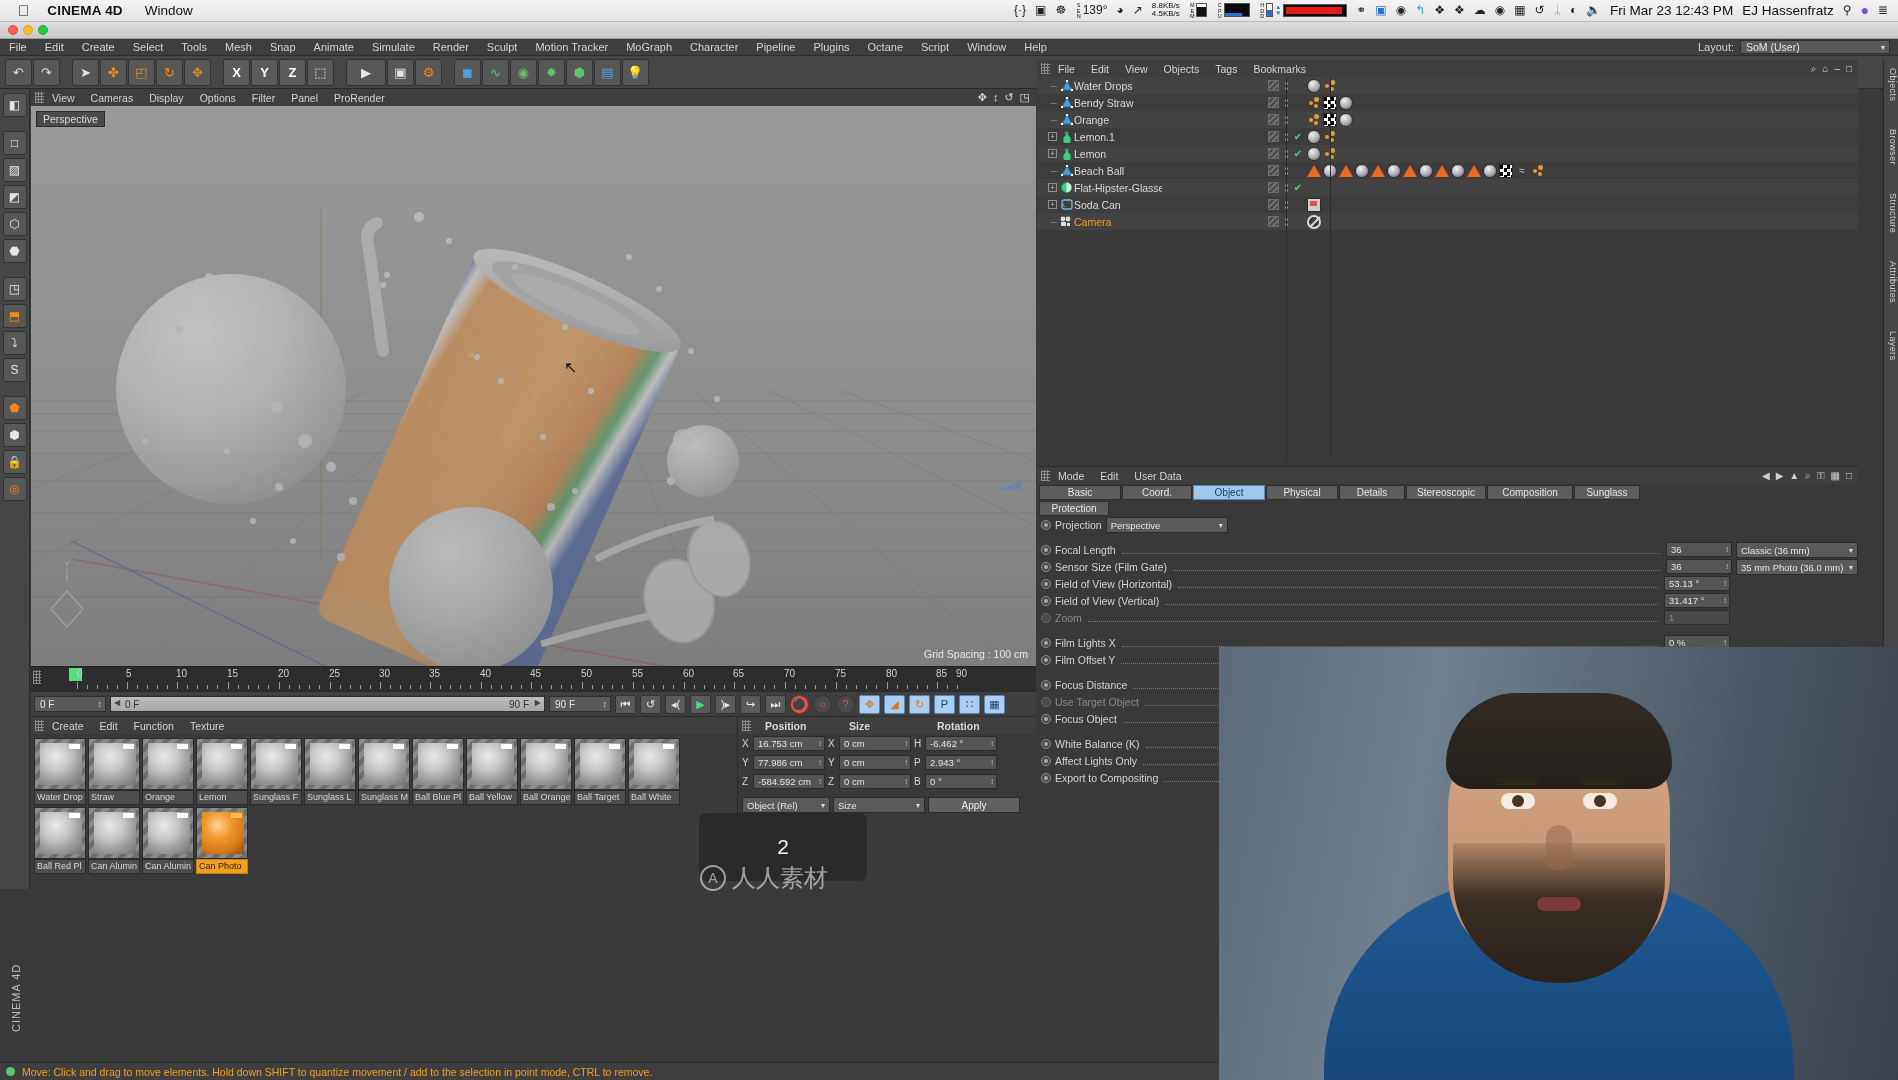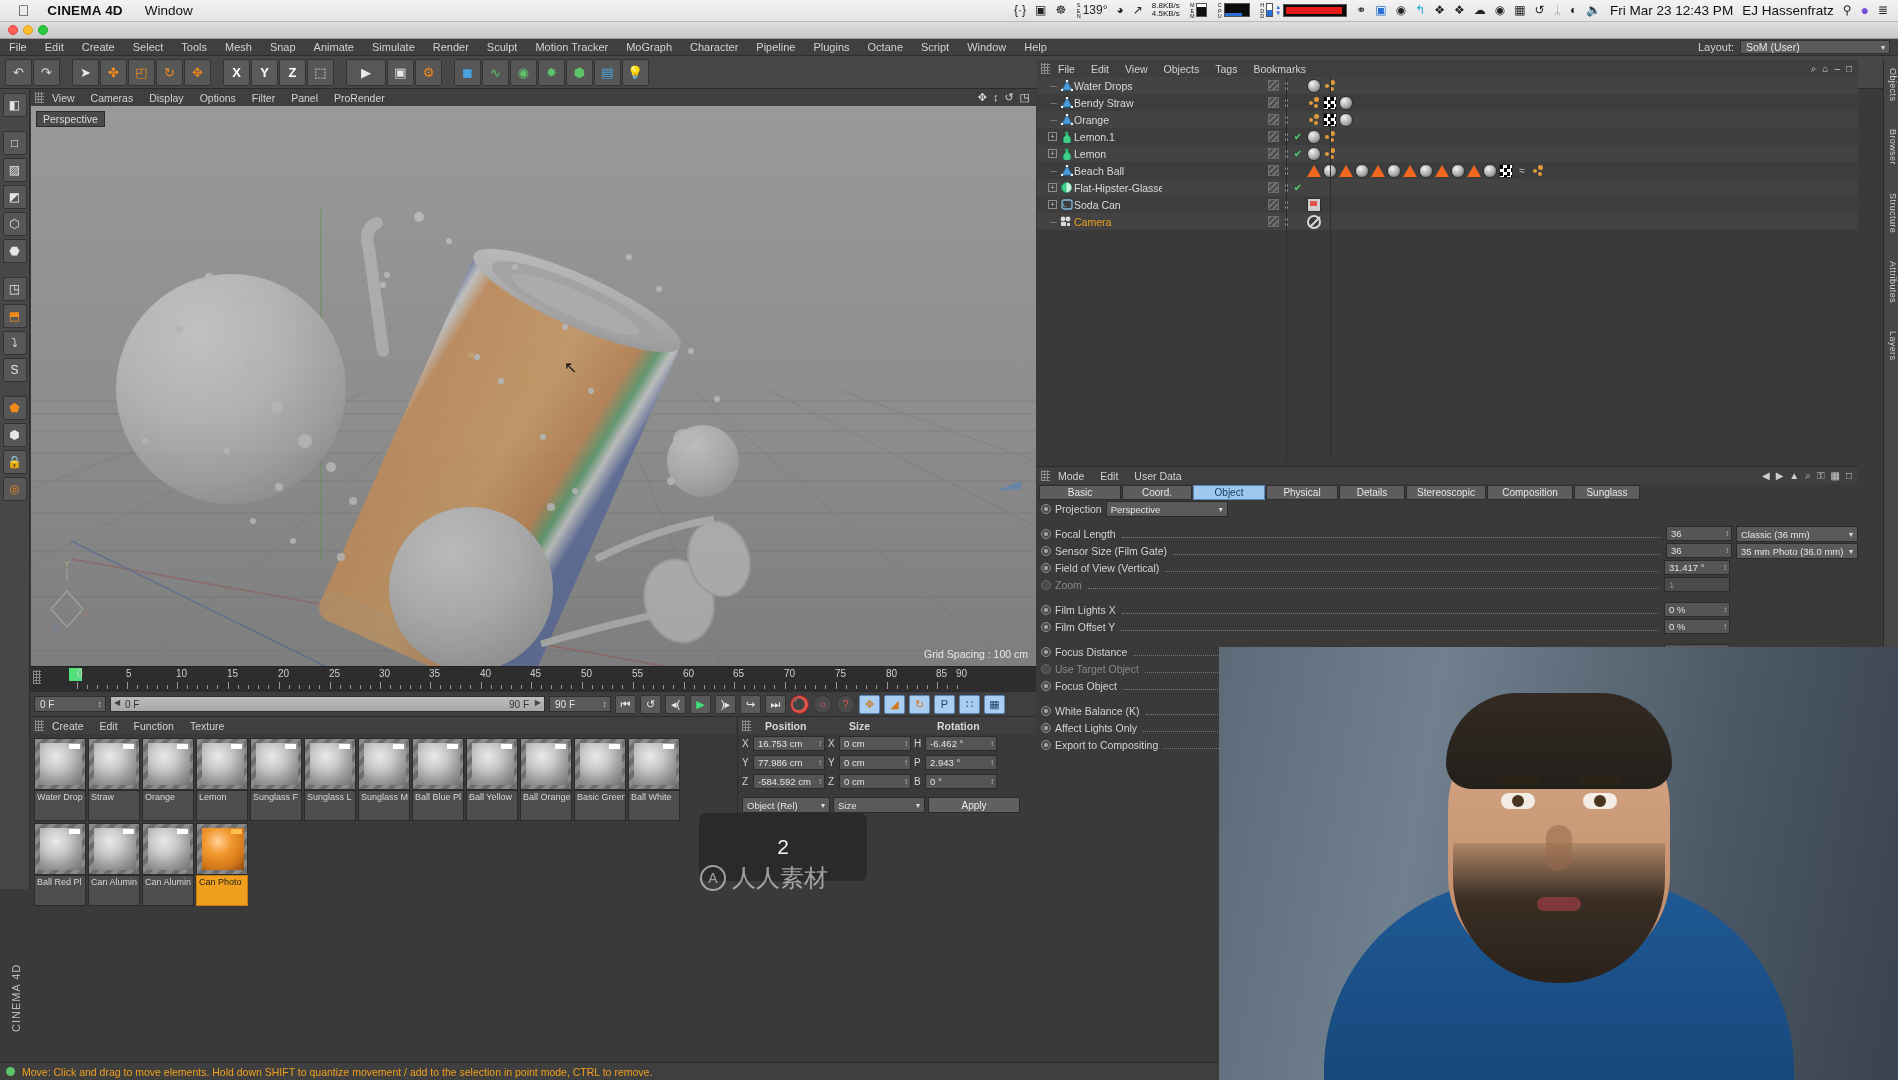--- a/index.html
+++ b/index.html
@@ -148,21 +148,21 @@
      background-position:5px 4px, 0 0;
      border:1px solid #2b2b2b; position:relative; }
   .matthumb.orange {
      background:
        radial-gradient(circle at 38% 32%, #ffd199 0%, #f2992f 34%, #d4761a 70%, #8c4a0f 100%) no-repeat,
        repeating-linear-gradient(135deg,#8a8a8a 0 5px,#6e6e6e 5px 10px);
      background-size:42px 42px, 100% 100%;
      background-position:5px 4px, 0 0; }
   .matthumb .hl { position:absolute; right:5px; top:5px; width:11px; height:5px; background:#fff; }
   .matthumb.orange .hl { background:#ffc04a; }
-  .matname { width:52px; height:31px; background:#4e4e4e; border:1px solid #2b2b2b;
+  .matname { width:52px; height:15px; background:#4e4e4e; border:1px solid #2b2b2b;
      color:#d6d6d6; font-size:9px; line-height:12px; padding-left:2px;
      overflow:hidden; white-space:nowrap; }
   .matname.sel { background:#f0a01e; color:#1e1e1e; border-color:#c57d10;}
 
   
   #coordmgr { position:absolute; left:737px; top:716px; width:299px; height:157px;
      background:#3a3a3a; border-left:1px solid #2b2b2b; border-top:1px solid #2b2b2b;}
   #coordhdr { height:17px; background:#3f3f3f; display:flex; align-items:center; }
   #coordhdr .grip { width:9px; height:11px; margin-left:4px;
     background:repeating-linear-gradient(0deg,#8c8c8c 0 1px,transparent 1px 3px),
@@ -862,21 +862,21 @@
     <div class="matcell">
         <div class="matthumb">
           <span class="hl"></span>
         </div>
         <div class="matname">Ball Orange</div>
       </div>
     <div class="matcell">
         <div class="matthumb">
           <span class="hl"></span>
         </div>
-        <div class="matname">Basic Green</div>
+        <div class="matname">Ball Target</div>
       </div>
     <div class="matcell">
         <div class="matthumb">
           <span class="hl"></span>
         </div>
         <div class="matname">Ball White</div>
       </div>
     <div class="matcell">
         <div class="matthumb">
           <span class="hl"></span>
@@ -1252,40 +1252,50 @@
   <div class="tabrow">
     <span class="atab" style="width:82px">Basic</span>
     <span class="atab" style="width:70px">Coord.</span>
     <span class="atab active" style="width:72px">Object</span>
     <span class="atab" style="width:72px">Physical</span>
     <span class="atab" style="width:66px">Details</span>
     <span class="atab" style="width:80px">Stereoscopic</span>
     <span class="atab" style="width:86px">Composition</span>
     <span class="atab" style="width:66px">Sunglass</span>
   </div>
+  <div class="tabrow">
+    <span class="atab" style="width:70px">Protection</span>
+  </div>
 
   <div class="prow">
     <span class="pradio"></span>
     <span class="plabel">Projection</span>
     <span class="pdrop">Perspective</span>
   </div>
   <div class="prow" style="height:8px"></div>
   <div class="prow">
     <span class="pradio"></span>
     <span class="plabel">Focal Length</span>
     <span class="pdots"></span>
     <span class="pval sp">36</span>
     <span class="pdrop">Classic (36 mm)</span>
   </div>
   <div class="prow">
     <span class="pradio"></span>
     <span class="plabel">Sensor Size (Film Gate)</span>
     <span class="pdots"></span>
     <span class="pval sp">36</span>
     <span class="pdrop">35 mm Photo (36.0 mm)</span>
+  </div>
+  <div class="prow">
+    <span class="pradio"></span>
+    <span class="plabel">Field of View (Horizontal)</span>
+    <span class="pdots"></span>
+    <span class="pval sp">53.13 °</span>
+    <span style="width:124px"></span>
   </div>
   <div class="prow">
     <span class="pradio"></span>
     <span class="plabel">Field of View (Vertical)</span>
     <span class="pdots"></span>
     <span class="pval sp">31.417 °</span>
     <span style="width:124px"></span>
   </div>
   <div class="prow">
     <span class="pradio off"></span>

